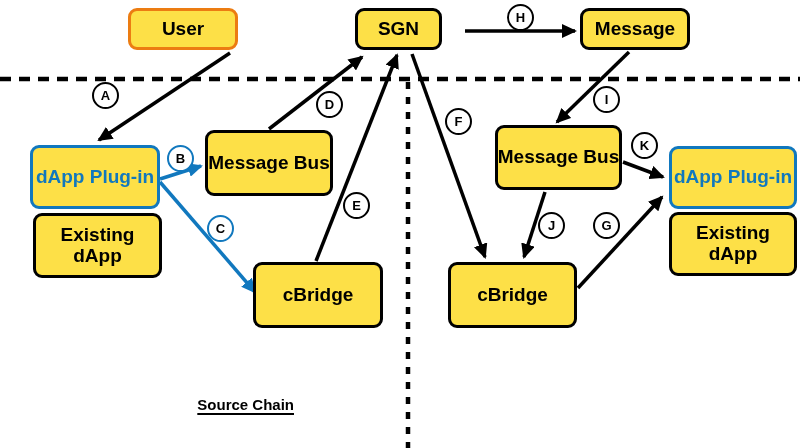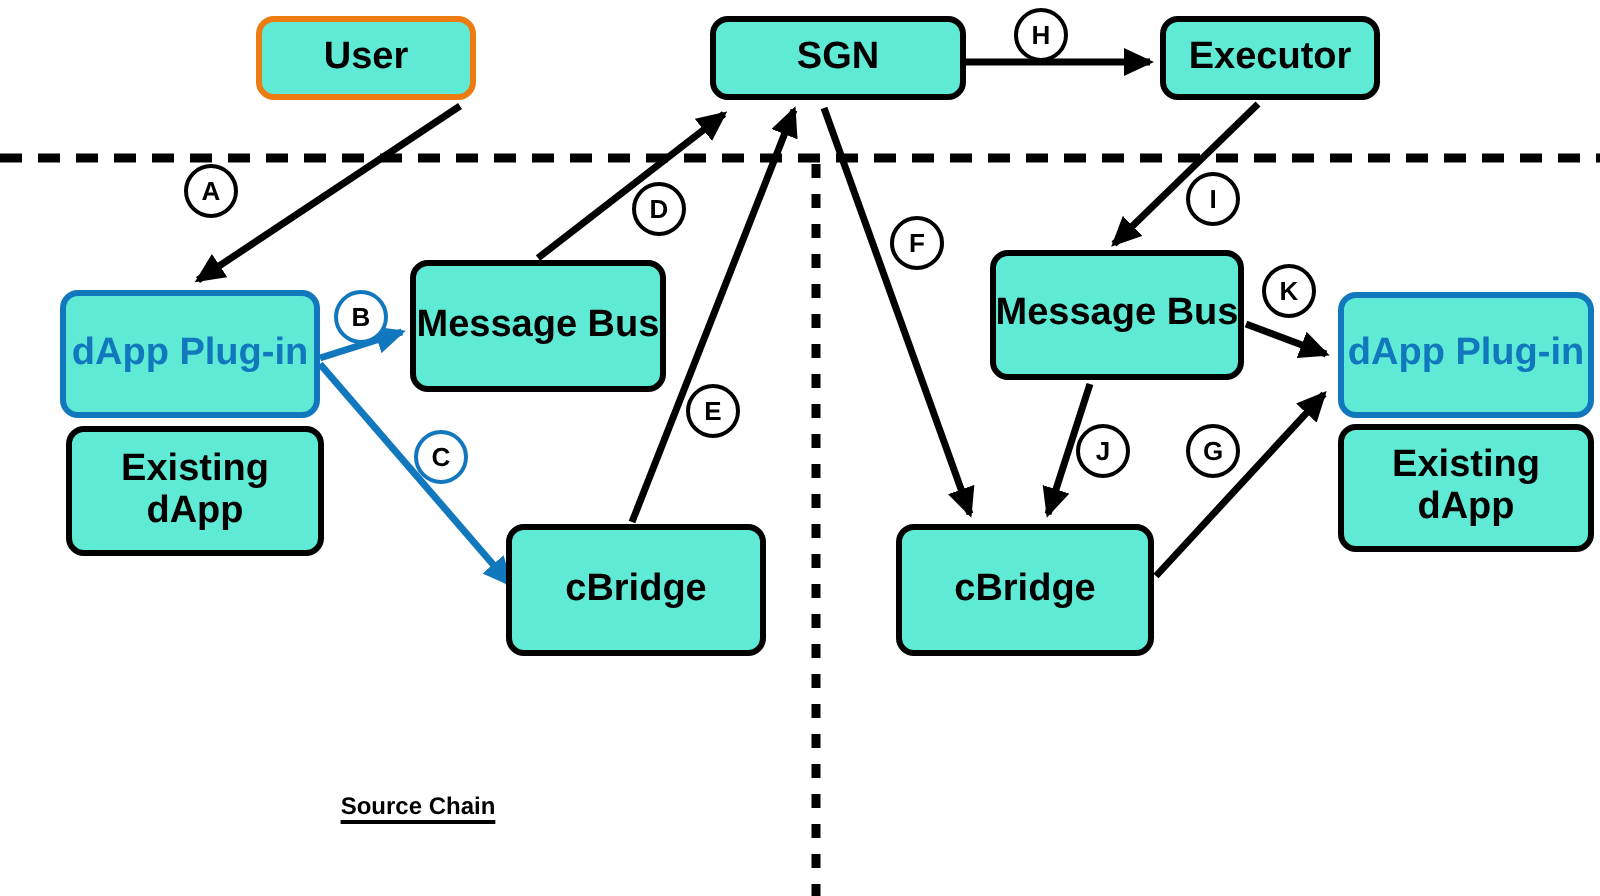--- a/index.html
+++ b/index.html
@@ -16,21 +16,21 @@
     overflow: hidden;
   }
   #wires {
     position: absolute;
     left: 0; top: 0;
     width: 800px; height: 448px;
   }
   .box {
     position: absolute;
     box-sizing: border-box;
-    background: #5eead4;
+    background: #fde047;
     border: 3px solid #000000;
     border-radius: 9px;
     display: flex;
     align-items: center;
     justify-content: center;
     text-align: center;
     font-weight: bold;
     font-size: 19px;
     color: #000000;
     line-height: 1.1;
@@ -60,31 +60,31 @@
     justify-content: center;
     font-weight: bold;
     font-size: 13px;
     color: #000000;
   }
   .step.blue { border-color: var(--accent-blue, #1178BE); }
 
   .region-label {
     position: absolute;
     font-weight: bold;
-    font-size: 12px;
+    font-size: 15px;
     color: #000000;
     text-decoration: underline;
     text-decoration-thickness: 2px;
     text-underline-offset: 3px;
-    text-align: center;
+    text-align: right;
   }
 
   
   .b-user        { left: 128px; top:   8px; width: 110px; height: 42px; }
-  .b-sgn         { left: 355px; top:   8px; width: 128px; height: 42px; }
+  .b-sgn         { left: 355px; top:   8px; width: 87px; height: 42px; }
   .b-executor    { left: 580px; top:   8px; width: 110px; height: 42px; }
   .b-dapp-src    { left:  30px; top: 145px; width: 130px; height: 64px; }
   .b-exist-src   { left:  33px; top: 213px; width: 129px; height: 65px; }
   .b-msgbus-src  { left: 205px; top: 130px; width: 128px; height: 66px; }
   .b-cbridge-src { left: 253px; top: 262px; width: 130px; height: 66px; }
   .b-msgbus-dst  { left: 495px; top: 125px; width: 127px; height: 65px; }
   .b-cbridge-dst { left: 448px; top: 262px; width: 129px; height: 66px; }
   .b-dapp-dst    { left: 669px; top: 146px; width: 128px; height: 63px; }
   .b-exist-dst   { left: 669px; top: 212px; width: 128px; height: 64px; }
 
@@ -136,21 +136,21 @@
     <line x1="160" y1="182" x2="255" y2="292" stroke="#1178BE" stroke-width="3.5" marker-end="url(#ah-blue)"></line>
   </svg>
 
   <div class="box orange b-user">
     <span class="lbl">User</span>
   </div>
   <div class="box b-sgn">
     <span class="lbl">SGN</span>
   </div>
   <div class="box b-executor">
-    <span class="lbl">Executor</span>
+    <span class="lbl">Message</span>
   </div>
 
   <div class="box blue b-dapp-src">
     <span class="lbl">dApp Plug-in</span>
   </div>
   <div class="box b-exist-src">
     <span class="lbl wrap">Existing dApp</span>
   </div>
   <div class="box b-msgbus-src">
     <span class="lbl">Message Bus</span>

